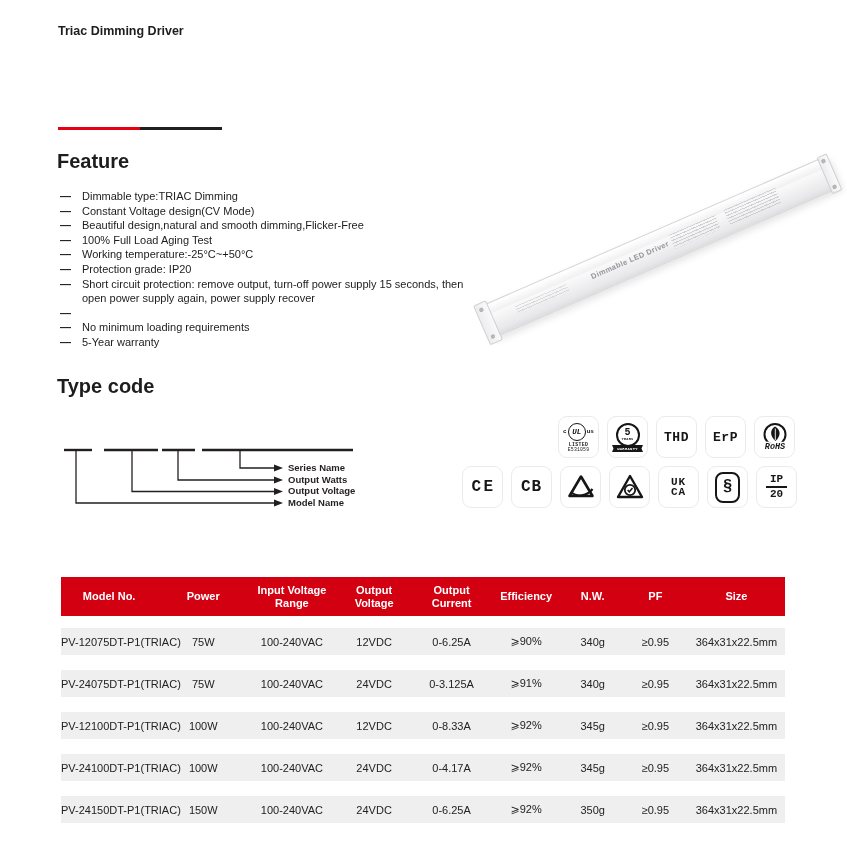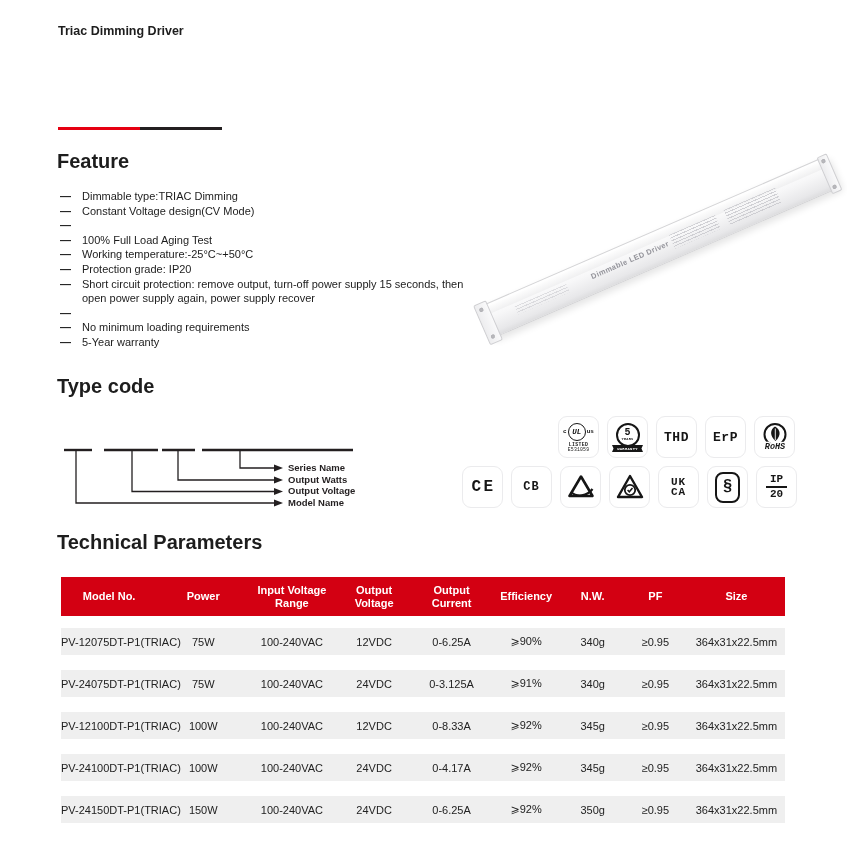--- a/index.html
+++ b/index.html
@@ -49,21 +49,21 @@
 
   
   .cert-row { position:absolute; display:flex; gap:8px;font-family:Liberation Mono, monospace; }
   .cert-row1 { left:558px; top:416px; }
   .cert-row2 { left:462px; top:466px; }
   .badge { position:relative; width:41px; height:42px; background:#fff; border:1px solid #ebebed;
     border-radius:9px; display:flex; flex-direction:column; align-items:center; justify-content:center;
     color:#161616; box-sizing:border-box; overflow:hidden; }
   .badge-textbig { font-size:13px; font-weight:bold; letter-spacing:0.5px; }
   .badge-ce { font-size:16px; font-weight:bold; letter-spacing:2.5px; padding-left:2px; }
-  .badge-cb { font-size:12px; font-weight:bold; letter-spacing:1px; }
+  .badge-cb { font-size:16px; font-weight:bold; letter-spacing:1px; }
   .ul-row { display:flex; align-items:center; gap:1px; }
   .ul-side { font-size:6px; font-weight:bold; }
   .ul-circle { width:16px; height:16px; border:1.5px solid #161616; border-radius:50%;
     font-size:7.5px; font-weight:bold; font-style:italic; display:flex; align-items:center; justify-content:center; }
   .ul-listed { font-size:4.8px; font-weight:bold; letter-spacing:.4px; margin-top:1px; }
   .ul-enum { font-size:4.8px; letter-spacing:.2px; }
   .warranty-circle { width:24px; height:24px; border:2px solid #161616; border-radius:50%;
     display:flex; flex-direction:column; align-items:center; justify-content:center; margin-bottom:5px; box-sizing:border-box; }
   .w5 { font-size:10px; font-weight:bold; line-height:9px; }
   .wyears { font-size:3.6px; font-weight:bold; letter-spacing:.2px; }
@@ -104,20 +104,21 @@
       <li class="feat">
         <span class="dash">—</span>
         <span>Dimmable type:TRIAC Dimming</span>
       </li>
       <li class="feat">
         <span class="dash">—</span>
         <span>Constant Voltage design(CV Mode)</span>
       </li>
       <li class="feat">
         <span class="dash">—</span>
+        <span>Beautiful design,natural and smooth dimming,Flicker-Free</span>
       </li>
       <li class="feat">
         <span class="dash">—</span>
         <span>100% Full Load Aging Test</span>
       </li>
       <li class="feat">
         <span class="dash">—</span>
         <span>Working temperature:-25°C~+50°C</span>
       </li>
       <li class="feat">
@@ -251,21 +252,20 @@
     </div>
     <div class="badge">
       <div class="ip20">
         <span>IP</span>
         <span class="ip-line"></span>
         <span>20</span>
       </div>
     </div>
   </div>
 
-  <div class="section-title tech-title">Technical Parameters</div>
 
   <div class="param-table">
     <div class="thead">
         <div class="th">Model No.</div>
         <div class="th">Power</div>
         <div class="th">Input Voltage
 Range</div>
         <div class="th">Output
 Voltage</div>
         <div class="th">Output

